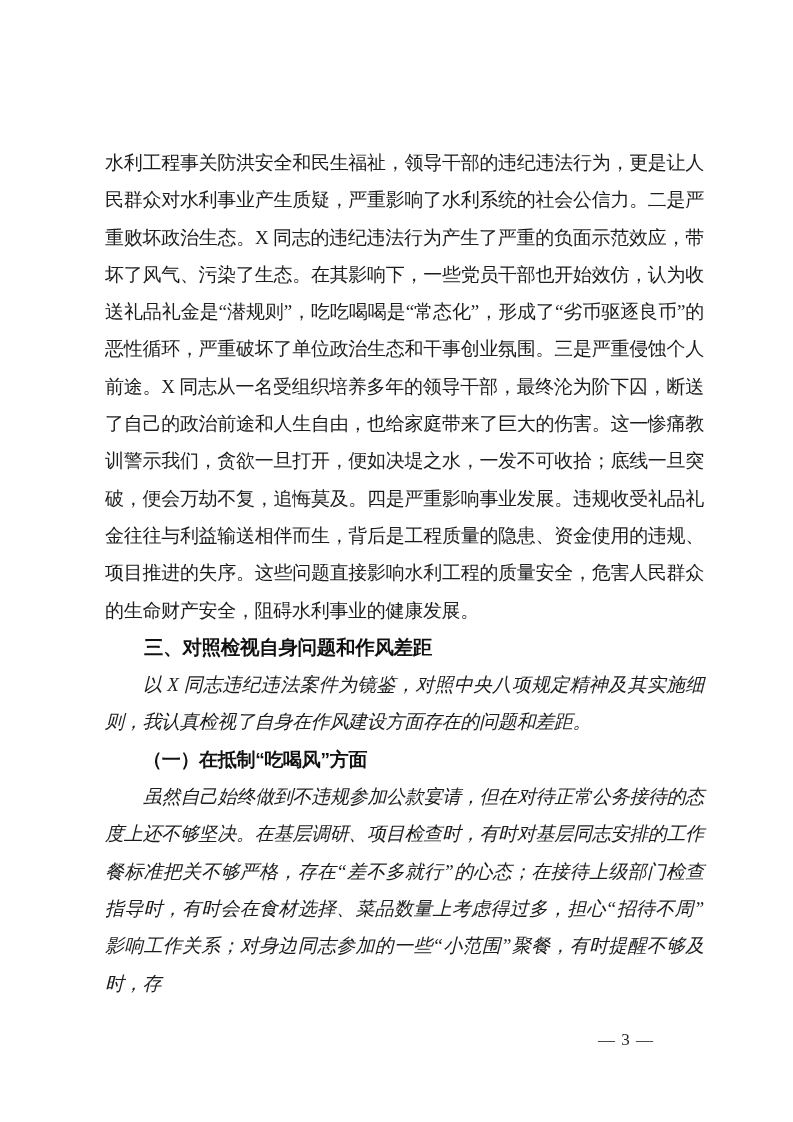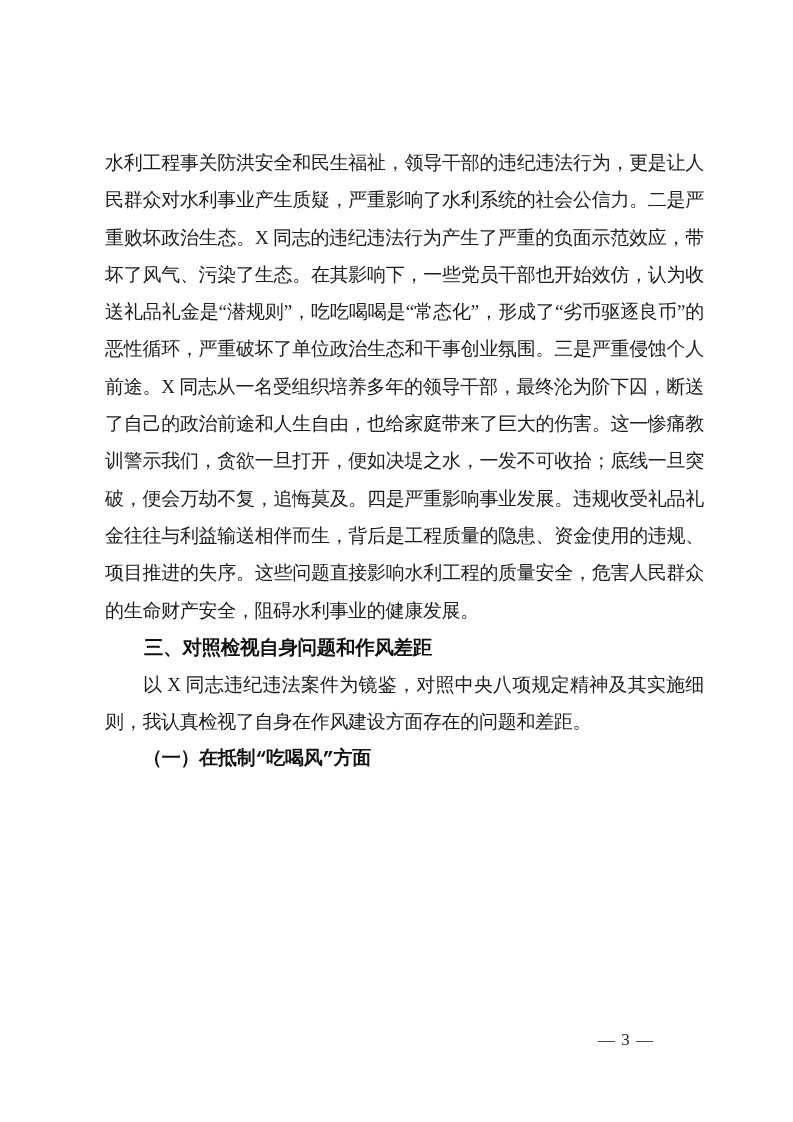--- a/index.html
+++ b/index.html
@@ -30,32 +30,33 @@
     letter-spacing: -0.3px;
     text-align: justify;
     text-justify: inter-ideograph;
     word-break: break-all;
   }
   .para-cont {
     text-indent: 0;
   }
   .para {
     text-indent: 2em;
+    font-style: italic;
   }
   .heading-1 {
     text-indent: 2em;
     font-weight: 700;
     font-family: Liberation Sans, sans-serif;
     font-size: 19.5px !important;
     color: #111111;
   }
   .heading-2 {
     text-indent: 2em;
     font-weight: 700;
-    font-family: Liberation Mono, monospace;
+    font-family: Liberation Sans, sans-serif;
     color: #111111;
   }
   .page-footer {
     position: absolute;
     left: 598px;
     top: 1030px;
     width: 80px;
     font-size: 17px;
     letter-spacing: 1px;
     color: #2a2a2a;
@@ -66,16 +67,17 @@
 </style>
 </head>
 <body>
 
 <div class="page">
   <div class="content">
     <p class="para-cont">水利工程事关防洪安全和民生福祉，领导干部的违纪违法行为，更是让人民群众对水利事业产生质疑，严重影响了水利系统的社会公信力。二是严重败坏政治生态。X 同志的违纪违法行为产生了严重的负面示范效应，带坏了风气、污染了生态。在其影响下，一些党员干部也开始效仿，认为收送礼品礼金是“潜规则”，吃吃喝喝是“常态化”，形成了“劣币驱逐良币”的恶性循环，严重破坏了单位政治生态和干事创业氛围。三是严重侵蚀个人前途。X 同志从一名受组织培养多年的领导干部，最终沦为阶下囚，断送了自己的政治前途和人生自由，也给家庭带来了巨大的伤害。这一惨痛教训警示我们，贪欲一旦打开，便如决堤之水，一发不可收拾；底线一旦突破，便会万劫不复，追悔莫及。四是严重影响事业发展。违规收受礼品礼金往往与利益输送相伴而生，背后是工程质量的隐患、资金使用的违规、项目推进的失序。这些问题直接影响水利工程的质量安全，危害人民群众的生命财产安全，阻碍水利事业的健康发展。</p>
     <p class="heading-1">三、对照检视自身问题和作风差距</p>
     <p class="para">以 X 同志违纪违法案件为镜鉴，对照中央八项规定精神及其实施细则，我认真检视了自身在作风建设方面存在的问题和差距。</p>
     <p class="heading-2">（一）在抵制“吃喝风”方面</p>
+    <p class="para">虽然自己始终做到不违规参加公款宴请，但在对待正常公务接待的态度上还不够坚决。在基层调研、项目检查时，有时对基层同志安排的工作餐标准把关不够严格，存在“差不多就行”的心态；在接待上级部门检查指导时，有时会在食材选择、菜品数量上考虑得过多，担心“招待不周”影响工作关系；对身边同志参加的一些“小范围”聚餐，有时提醒不够及时，存</p>
   </div>
 
   <div class="page-footer">— 3 —</div>
 </div>
 
 </body></html>

